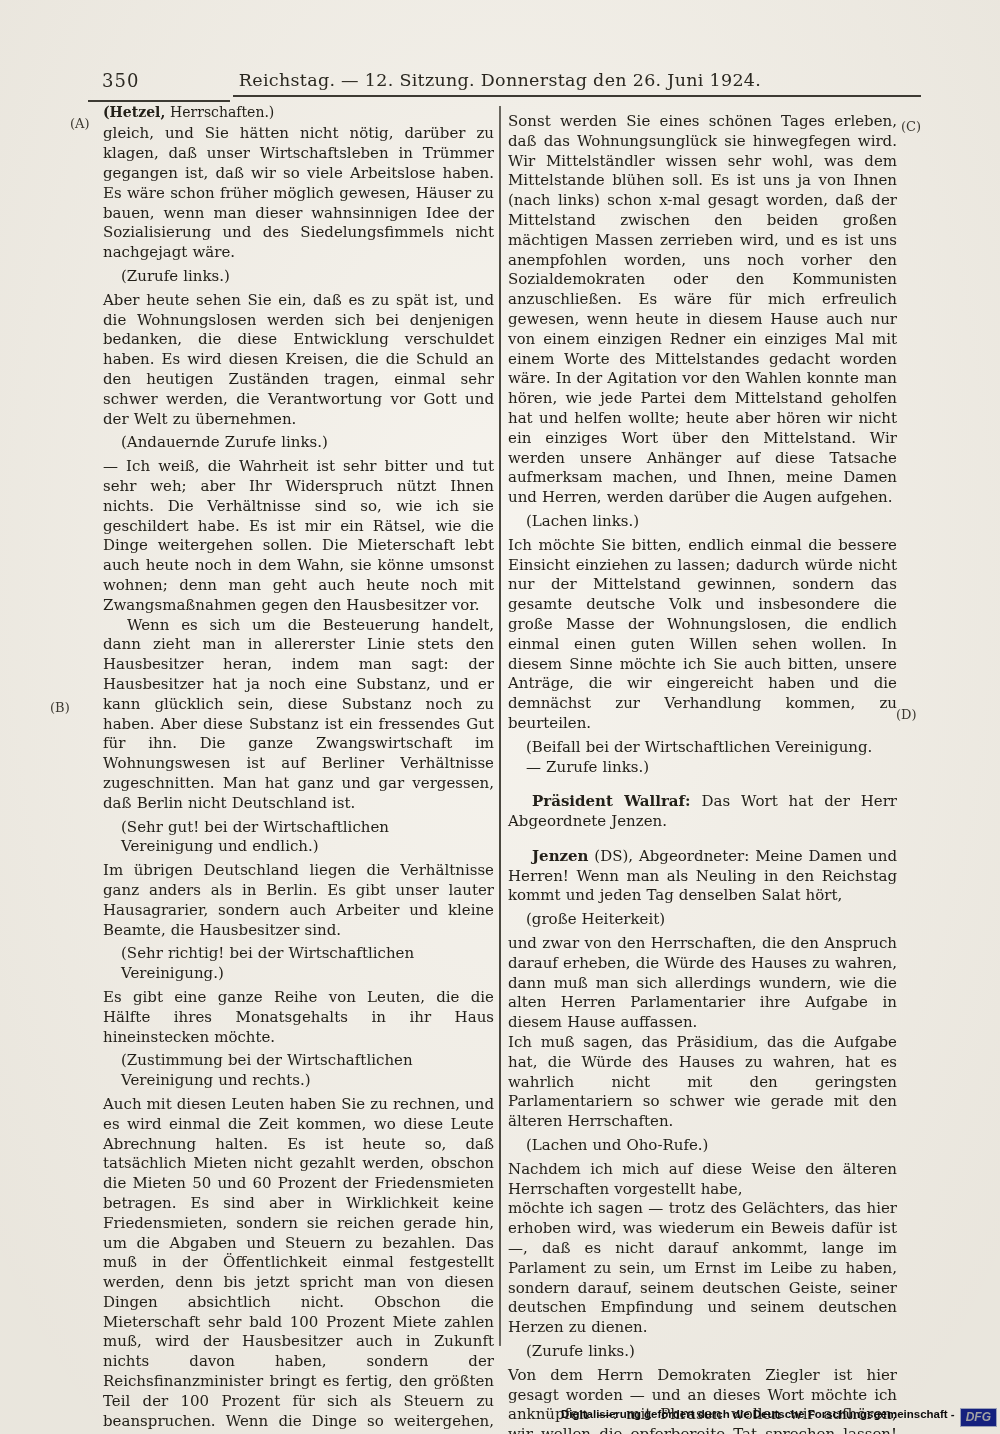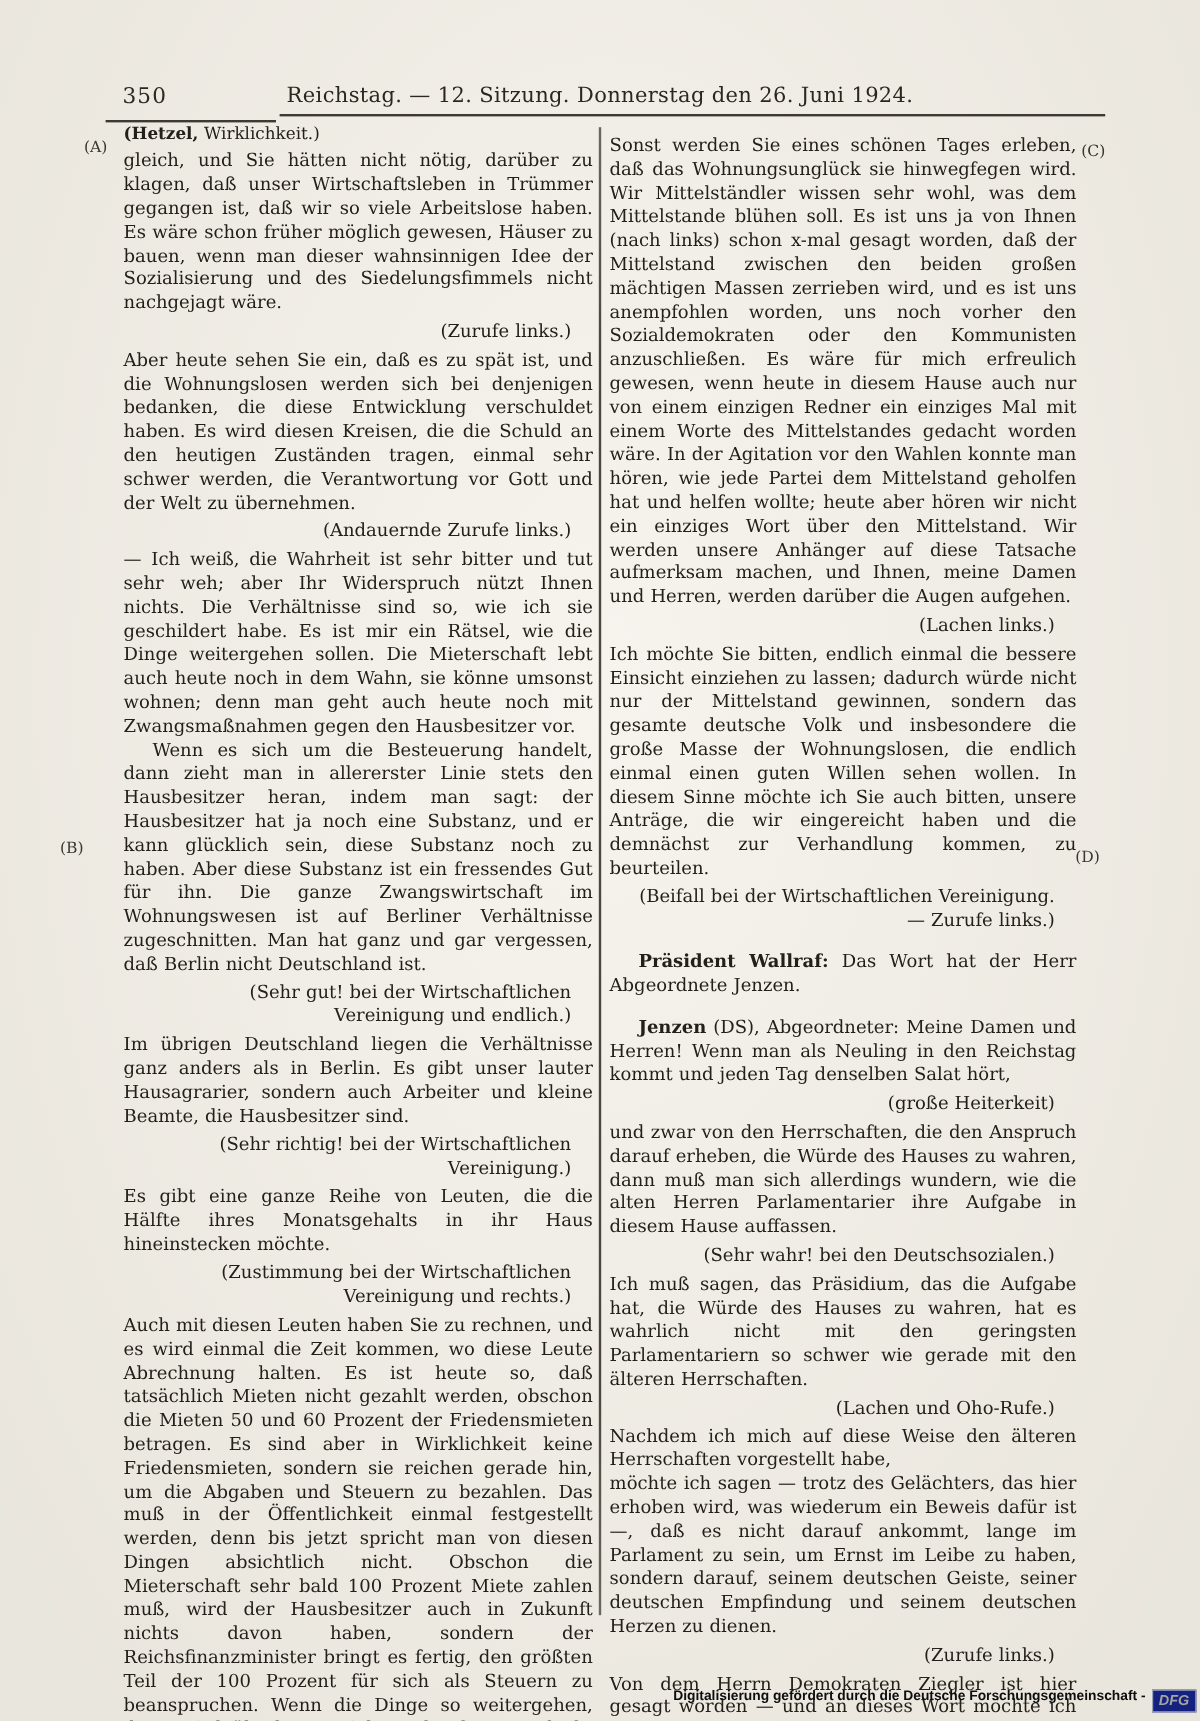--- a/index.html
+++ b/index.html
@@ -43,21 +43,21 @@
     font-size:15px; line-height:1.32; text-align:justify;
     hyphens:auto; -webkit-hyphens:auto; word-spacing:.02em;
   }
   .col1 { left:103px; }
   .col2 { left:508px; top:112px; width:389px; }
 
   .blk { margin:0; }
   .speaker-head { font-size:14px; margin-bottom:3px; text-align:left; }
   .speech { text-align:justify; }
   .indent { text-indent:1.6em; }
-  .stage { text-align:right; margin:4px 18px; text-indent:0; }
+  .stage { text-align:left; margin:4px 18px; text-indent:0; }
   .spaced { margin-top:15px; }
   strong { font-weight:bold; }
 
   .footer {
     position:absolute; right:3px; top:1408px;
     display:flex; gap:5px;
     font-family:"Liberation Sans","DejaVu Sans",sans-serif;
     font-size:11.5px; font-weight:bold; color:#0d0d0d;
   }
   .dfg {
@@ -76,21 +76,21 @@
   <div class="rule rule-a"></div>
   <div class="rule rule-b"></div>
   <div class="vdiv"></div>
 
   <div class="mark mark-a">(A)</div>
   <div class="mark mark-b">(B)</div>
   <div class="mark mark-c">(C)</div>
   <div class="mark mark-d">(D)</div>
 
   <div class="col col1">
-    <p class="blk speaker-head"><strong>(Hetzel,</strong> <span>Wirklichkeit.)</span></p>
+    <p class="blk speaker-head"><strong>(Hetzel,</strong> <span>Herrschaften.)</span></p>
     <div>
         <p class="blk speech">gleich, und Sie hätten nicht nötig, darüber zu klagen, daß unser Wirtschaftsleben in Trümmer gegangen ist, daß wir so viele Arbeitslose haben. Es wäre schon früher möglich gewesen, Häuser zu bauen, wenn man dieser wahnsinnigen Idee der Sozialisierung und des Siedelungsfimmels nicht nachgejagt wäre.</p>
         <p class="blk stage">(Zurufe links.)</p>
         <p class="blk speech">Aber heute sehen Sie ein, daß es zu spät ist, und die Wohnungslosen werden sich bei denjenigen bedanken, die diese Entwicklung verschuldet haben. Es wird diesen Kreisen, die die Schuld an den heutigen Zuständen tragen, einmal sehr schwer werden, die Verantwortung vor Gott und der Welt zu übernehmen.</p>
         <p class="blk stage">(Andauernde Zurufe links.)</p>
         <p class="blk speech">— Ich weiß, die Wahrheit ist sehr bitter und tut sehr weh; aber Ihr Widerspruch nützt Ihnen nichts. Die Verhältnisse sind so, wie ich sie geschildert habe. Es ist mir ein Rätsel, wie die Dinge weitergehen sollen. Die Mieterschaft lebt auch heute noch in dem Wahn, sie könne umsonst wohnen; denn man geht auch heute noch mit Zwangsmaßnahmen gegen den Hausbesitzer vor.</p>
         <p class="blk speech indent">Wenn es sich um die Besteuerung handelt, dann zieht man in allererster Linie stets den Hausbesitzer heran, indem man sagt: der Hausbesitzer hat ja noch eine Substanz, und er kann glücklich sein, diese Substanz noch zu haben. Aber diese Substanz ist ein fressendes Gut für ihn. Die ganze Zwangswirtschaft im Wohnungswesen ist auf Berliner Verhältnisse zugeschnitten. Man hat ganz und gar vergessen, daß Berlin nicht Deutschland ist.</p>
         <p class="blk stage">(Sehr gut! bei der Wirtschaftlichen Vereinigung und endlich.)</p>
         <p class="blk speech">Im übrigen Deutschland liegen die Verhältnisse ganz anders als in Berlin. Es gibt unser lauter Hausagrarier, sondern auch Arbeiter und kleine Beamte, die Hausbesitzer sind.</p>
         <p class="blk stage">(Sehr richtig! bei der Wirtschaftlichen Vereinigung.)</p>
@@ -103,21 +103,20 @@
   <div class="col col2">
     <div>
         <p class="blk speech">Sonst werden Sie eines schönen Tages erleben, daß das Wohnungsunglück sie hinwegfegen wird. Wir Mittelständler wissen sehr wohl, was dem Mittelstande blühen soll. Es ist uns ja von Ihnen (nach links) schon x-mal gesagt worden, daß der Mittelstand zwischen den beiden großen mächtigen Massen zerrieben wird, und es ist uns anempfohlen worden, uns noch vorher den Sozialdemokraten oder den Kommunisten anzuschließen. Es wäre für mich erfreulich gewesen, wenn heute in diesem Hause auch nur von einem einzigen Redner ein einziges Mal mit einem Worte des Mittelstandes gedacht worden wäre. In der Agitation vor den Wahlen konnte man hören, wie jede Partei dem Mittelstand geholfen hat und helfen wollte; heute aber hören wir nicht ein einziges Wort über den Mittelstand. Wir werden unsere Anhänger auf diese Tatsache aufmerksam machen, und Ihnen, meine Damen und Herren, werden darüber die Augen aufgehen.</p>
         <p class="blk stage">(Lachen links.)</p>
         <p class="blk speech">Ich möchte Sie bitten, endlich einmal die bessere Einsicht einziehen zu lassen; dadurch würde nicht nur der Mittelstand gewinnen, sondern das gesamte deutsche Volk und insbesondere die große Masse der Wohnungslosen, die endlich einmal einen guten Willen sehen wollen. In diesem Sinne möchte ich Sie auch bitten, unsere Anträge, die wir eingereicht haben und die demnächst zur Verhandlung kommen, zu beurteilen.</p>
         <p class="blk stage">(Beifall bei der Wirtschaftlichen Vereinigung. — Zurufe links.)</p>
         <p class="blk speech indent spaced"><strong>Präsident Wallraf:</strong> Das Wort hat der Herr Abgeordnete Jenzen.</p>
         <p class="blk speech indent spaced"><strong>Jenzen</strong> (DS), Abgeordneter: Meine Damen und Herren! Wenn man als Neuling in den Reichstag kommt und jeden Tag denselben Salat hört,</p>
         <p class="blk stage">(große Heiterkeit)</p>
         <p class="blk speech">und zwar von den Herrschaften, die den Anspruch darauf erheben, die Würde des Hauses zu wahren, dann muß man sich allerdings wundern, wie die alten Herren Parlamentarier ihre Aufgabe in diesem Hause auffassen.</p>
-        <p class="blk stage">(Sehr wahr! bei den Deutschsozialen.)</p>
         <p class="blk speech">Ich muß sagen, das Präsidium, das die Aufgabe hat, die Würde des Hauses zu wahren, hat es wahrlich nicht mit den geringsten Parlamentariern so schwer wie gerade mit den älteren Herrschaften.</p>
         <p class="blk stage">(Lachen und Oho-Rufe.)</p>
         <p class="blk speech">Nachdem ich mich auf diese Weise den älteren Herrschaften vorgestellt habe,</p>
         <p class="blk speech">möchte ich sagen — trotz des Gelächters, das hier erhoben wird, was wiederum ein Beweis dafür ist —, daß es nicht darauf ankommt, lange im Parlament zu sein, um Ernst im Leibe zu haben, sondern darauf, seinem deutschen Geiste, seiner deutschen Empfindung und seinem deutschen Herzen zu dienen.</p>
         <p class="blk stage">(Zurufe links.)</p>
         <p class="blk speech">Von dem Herrn Demokraten Ziegler ist hier gesagt worden — und an dieses Wort möchte ich anknüpfen —: mit Phrasen wollen wir aufhören; wir wollen die opferbereite Tat sprechen lassen! Diesen Ausführungen schließen wir uns voll und ganz an; denn wir sagen uns: bei dieser Frage, die die Bedrängten unseres</p>
       </div>
   </div>
 
   <div class="footer">

